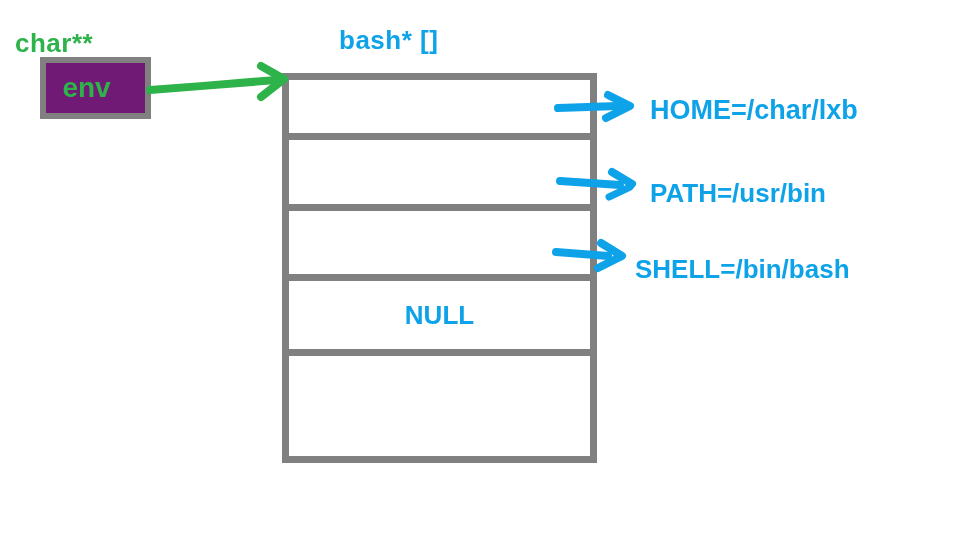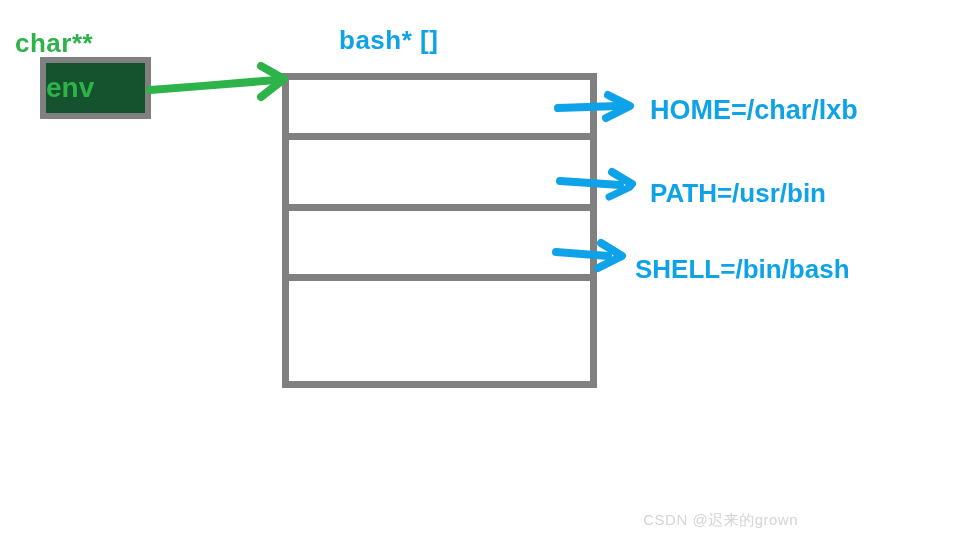--- a/index.html
+++ b/index.html
@@ -27,22 +27,22 @@
     white-space: nowrap;
   }
   .label-green { color: var(--green); left: 15px; top: 28px; }
   .label-blue  { color: var(--blue);  left: 339px; top: 25px; }
 
   .env-box {
     position: absolute;
     left: 40px; top: 57px;
     width: 111px; height: 62px;
     border: 6px solid var(--gray);
-    background: #14532d;
-    display: flex; align-items: center; 
+    background: #701a75;
+    display: flex; align-items: center; justify-content: center;
   }
   .env-box .var {
     color: var(--green);
     font-weight: bold;
     font-size: 28px;
     margin-right: 18px;
   }
 
   .array-box {
     position: absolute;
@@ -98,20 +98,21 @@
   <div class="env-box">
     <span class="var">env</span>
   </div>
 
   <div class="type-label label-blue">bash* []</div>
 
   <div class="array-box">
     <div class="cell cell-0"></div>
     <div class="cell cell-1"></div>
     <div class="cell cell-2"></div>
+    <div class="cell cell-3">NULL</div>
     <div class="cell cell-4"></div>
   </div>
 
   <div class="env-string str-0">HOME=/char/lxb</div>
   <div class="env-string str-2">SHELL=/bin/bash</div>
   <div class="env-string str-1">PATH=/usr/bin</div>
 
   <svg class="arrows" width="961" height="539" viewBox="0 0 961 539">
 
     <g fill="none" stroke-linecap="round" stroke-linejoin="round" stroke="#2db34a">
@@ -129,14 +130,13 @@
       <path d="M612,172 L632,184" stroke-width="8"></path>
       <path d="M630,187 L609,197" stroke-width="7"></path>
     </g>
 
     <g fill="none" stroke-linecap="round" stroke-linejoin="round" stroke="#0ea3e8">
       <path d="M556,252 L608,256" stroke-width="8"></path>
       <path d="M601,243 L622,256 L598,268" stroke-width="8"></path>
     </g>
   </svg>
 
-  <div class="watermark">CSDN @迟来的grown</div>
 </div>
 
 </body></html>

